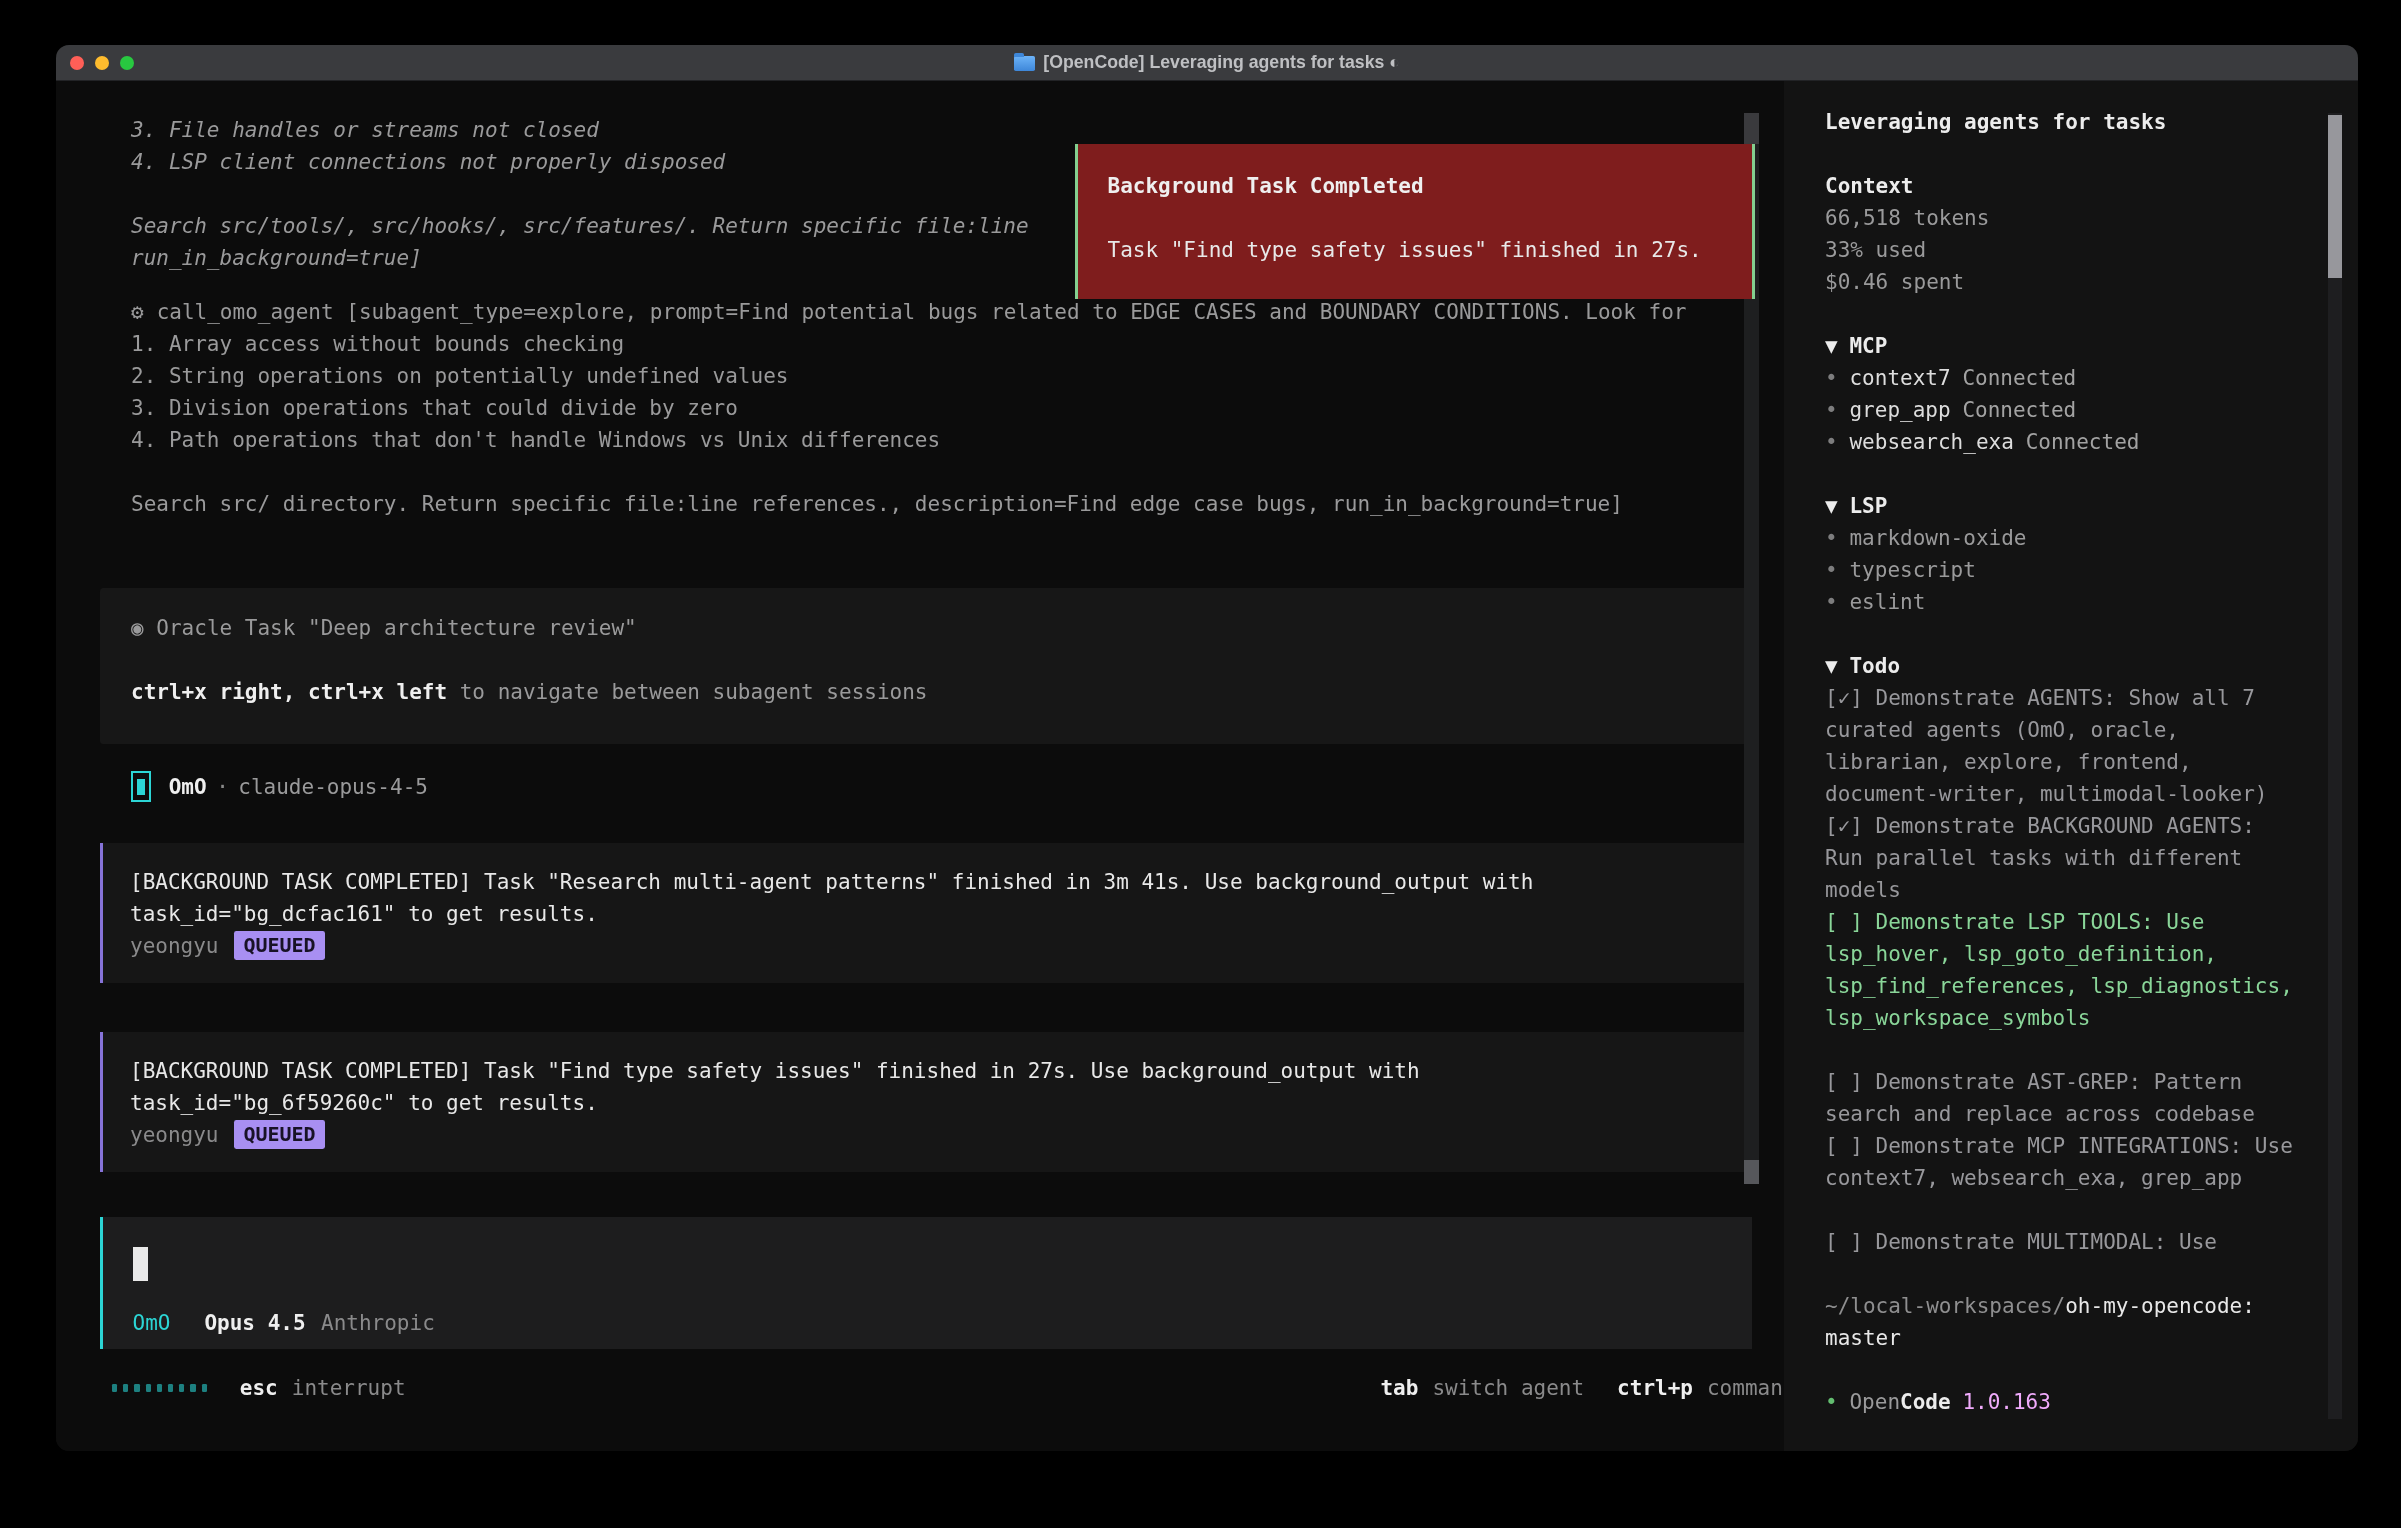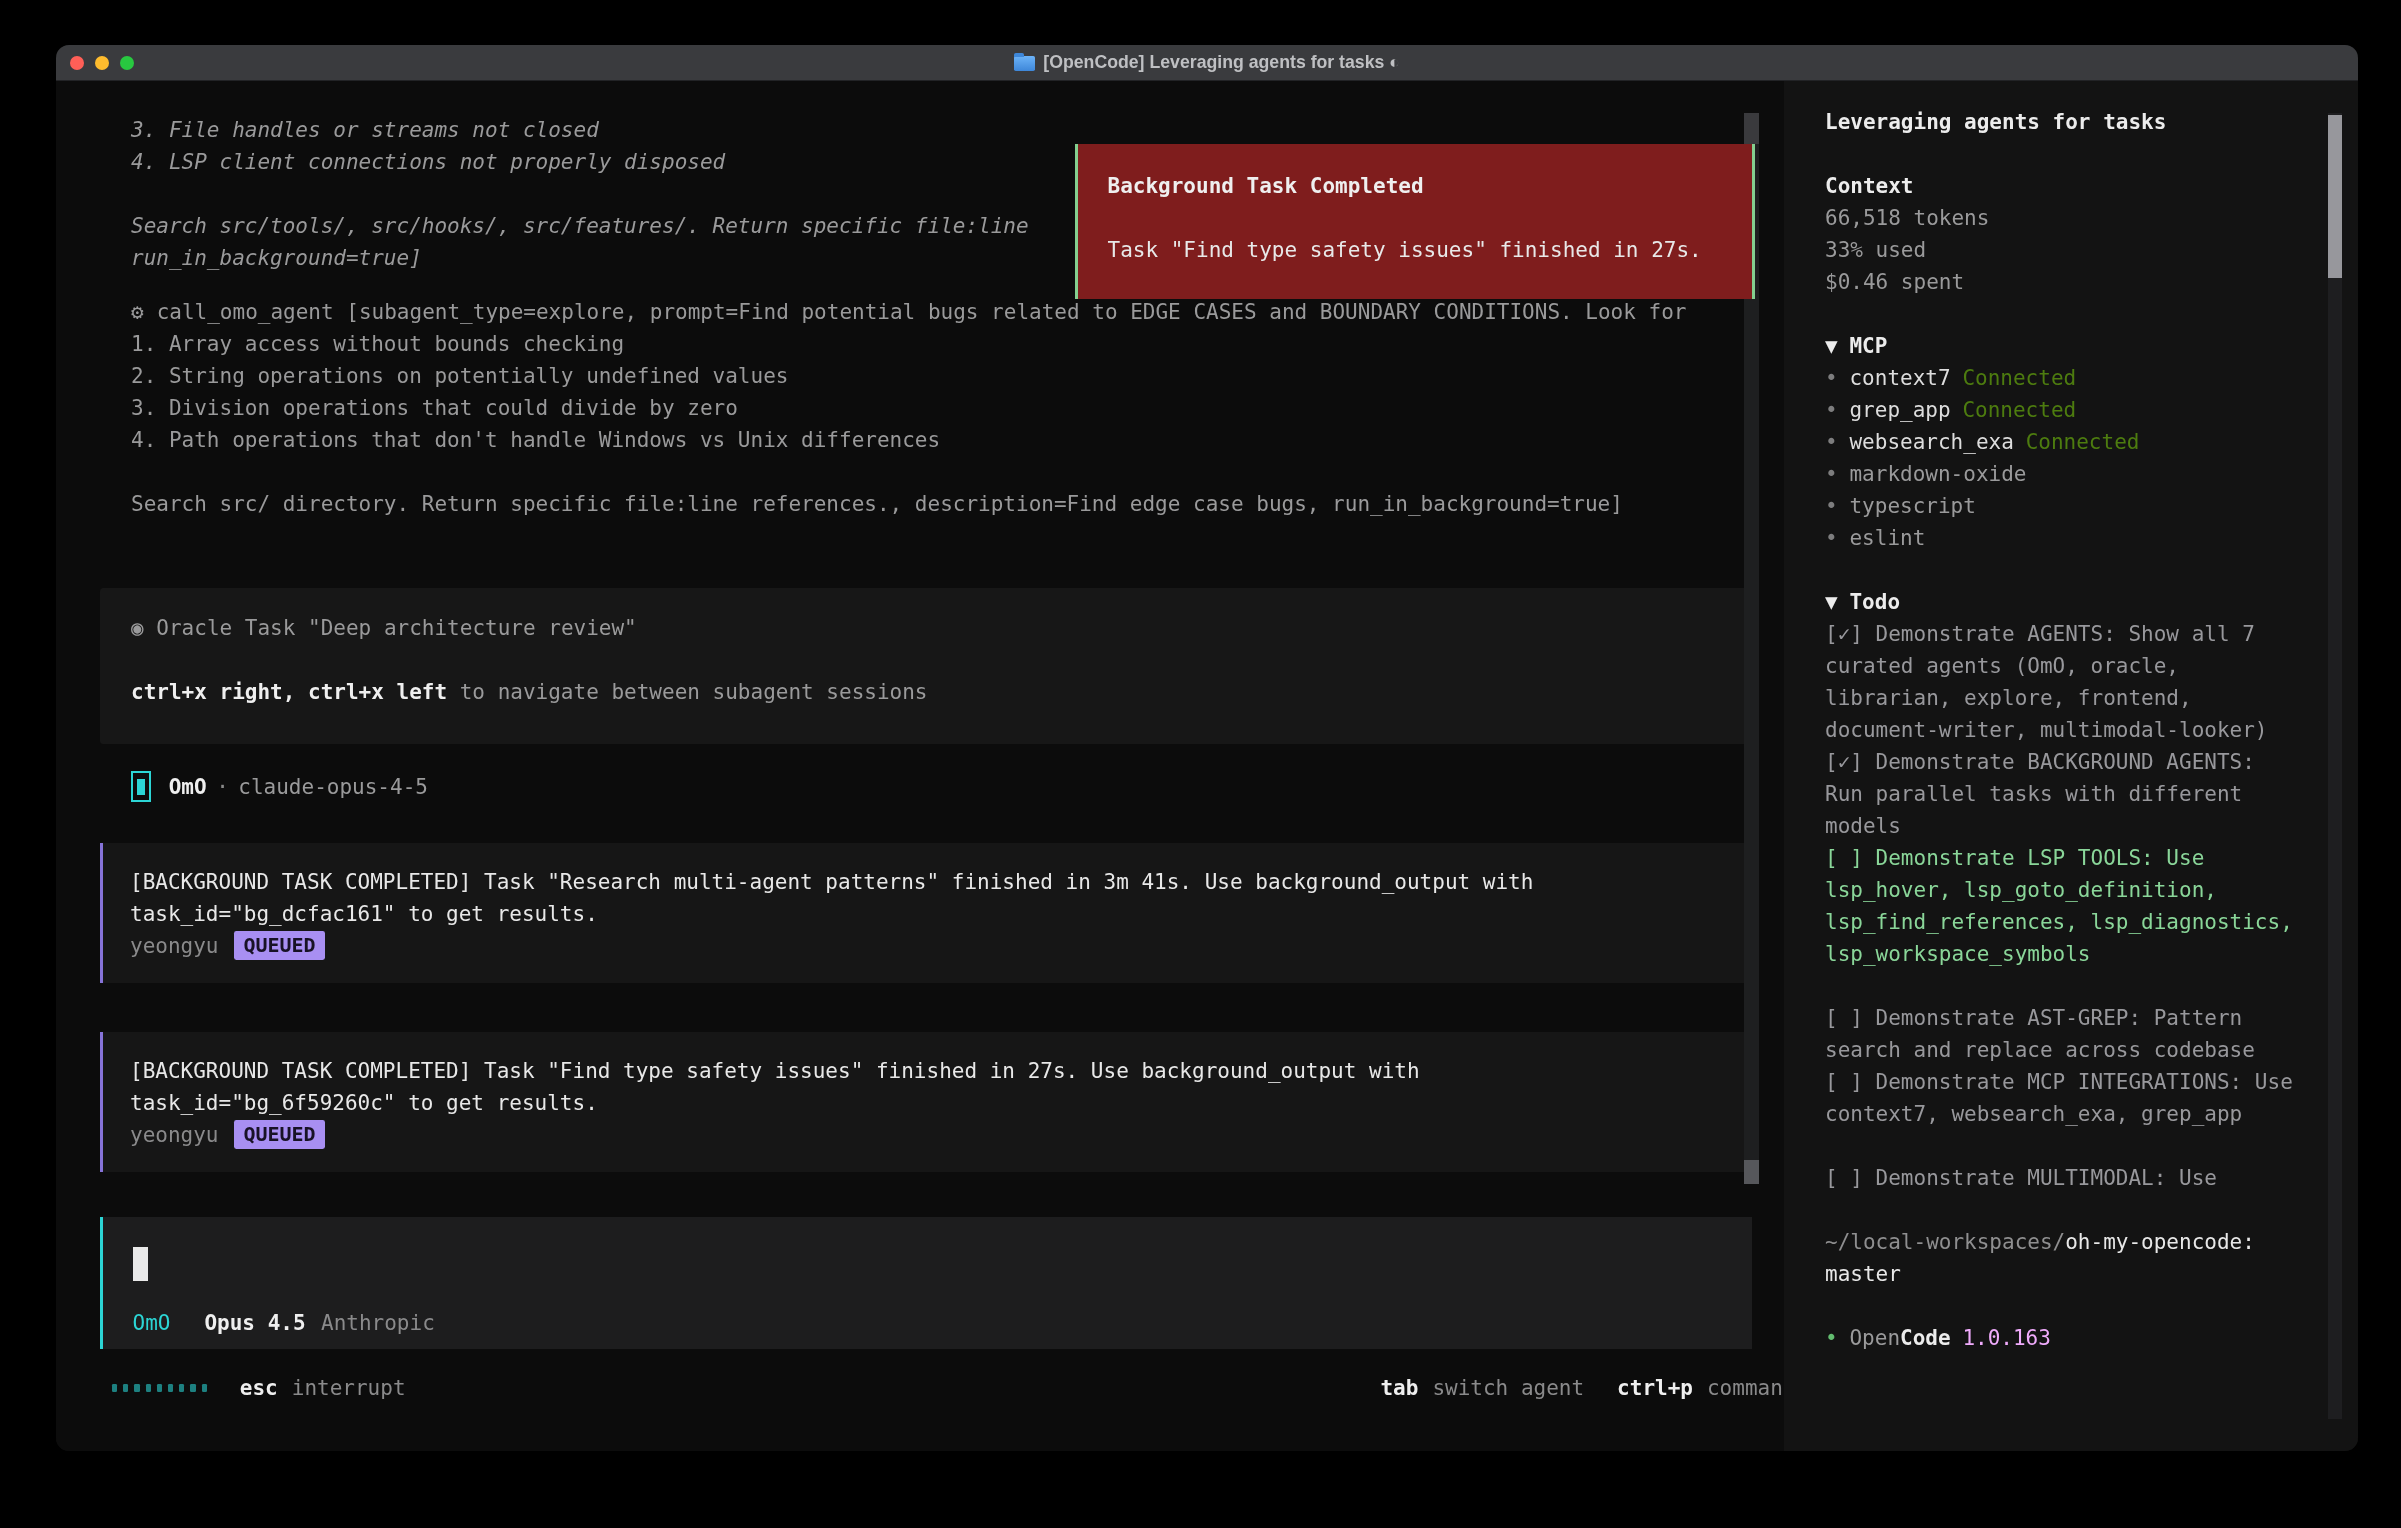--- a/index.html
+++ b/index.html
@@ -96,21 +96,21 @@
   .sb-gap{width:33px;}
 
   .sidebar{position:absolute;left:1728px;top:0;width:574px;height:1371px;background:#131313;}
   .sb-inner{position:absolute;left:41px;top:25px;width:480px;font-size:21px;}
   .sline{line-height:32px;min-height:32px;white-space:pre-wrap;color:#9a9a9b;}
   .sline.head{color:#ececec;font-weight:700;}
   .mt{margin-top:32px;}
   .arrow{margin-right:11.8px;}
   .bullet{color:#7d7d7e;margin-right:11.8px;}
   .iname{color:#dddddd;}
-  .istatus{color:#4d7c0f;margin-left:11.8px;}
+  .istatus{color:#a3a3a3;margin-left:11.8px;}
   .todo-item{line-height:32px;white-space:pre-wrap;color:#98989c;}
   .todo-item.active{color:#8ad699;}
   .ws-dim{color:#8f8f90;margin-top:8px;}
   .ws-strong{color:#e8e8e8;}
   .ver-bullet{color:#63bd70;margin-right:11.8px;}
   .ver-dim{color:#9a9a9b;}
   .ver-strong{color:#ececec;font-weight:700;}
   .ver-num{color:#f0abfc;margin-left:11.8px;}
 
   .sbscroll{position:absolute;left:2272px;top:32px;width:14px;height:1306px;background:#1e1e20;z-index:3;}
@@ -233,20 +233,21 @@
         <div class="sline head mt">Context</div>
         <div class="sline">66,518 tokens</div>
         <div class="sline">33% used</div>
         <div class="sline">$0.46 spent</div>
 
         <div class="sline head mt"><span class="arrow">▼</span><span>MCP</span></div>
         <div class="sline"><span class="bullet">•</span><span class="iname">context7</span><span class="istatus">Connected</span></div>
         <div class="sline"><span class="bullet">•</span><span class="iname">grep_app</span><span class="istatus">Connected</span></div>
         <div class="sline"><span class="bullet">•</span><span class="iname">websearch_exa</span><span class="istatus">Connected</span></div>
 
+        <div class="sline head mt"><span class="arrow">▼</span><span>LSP</span></div>
         <div class="sline"><span class="bullet">•</span><span>markdown-oxide</span></div>
         <div class="sline"><span class="bullet">•</span><span>typescript</span></div>
         <div class="sline"><span class="bullet">•</span><span>eslint</span></div>
 
         <div class="sline head mt"><span class="arrow">▼</span><span>Todo</span></div>
         <div class="todo-item done">[✓] Demonstrate AGENTS: Show all 7 curated agents (OmO, oracle, librarian, explore, frontend, document-writer, multimodal-looker)</div>
         <div class="todo-item done">[✓] Demonstrate BACKGROUND AGENTS: Run parallel tasks with different models</div>
         <div class="todo-item active">[ ] Demonstrate LSP TOOLS: Use lsp_hover, lsp_goto_definition, lsp_find_references, lsp_diagnostics,  lsp_workspace_symbols</div>
         <div class="todo-item pending mt">[ ] Demonstrate AST-GREP: Pattern search and replace across codebase</div>
         <div class="todo-item pending">[ ] Demonstrate MCP INTEGRATIONS: Use context7, websearch_exa, grep_app</div>

